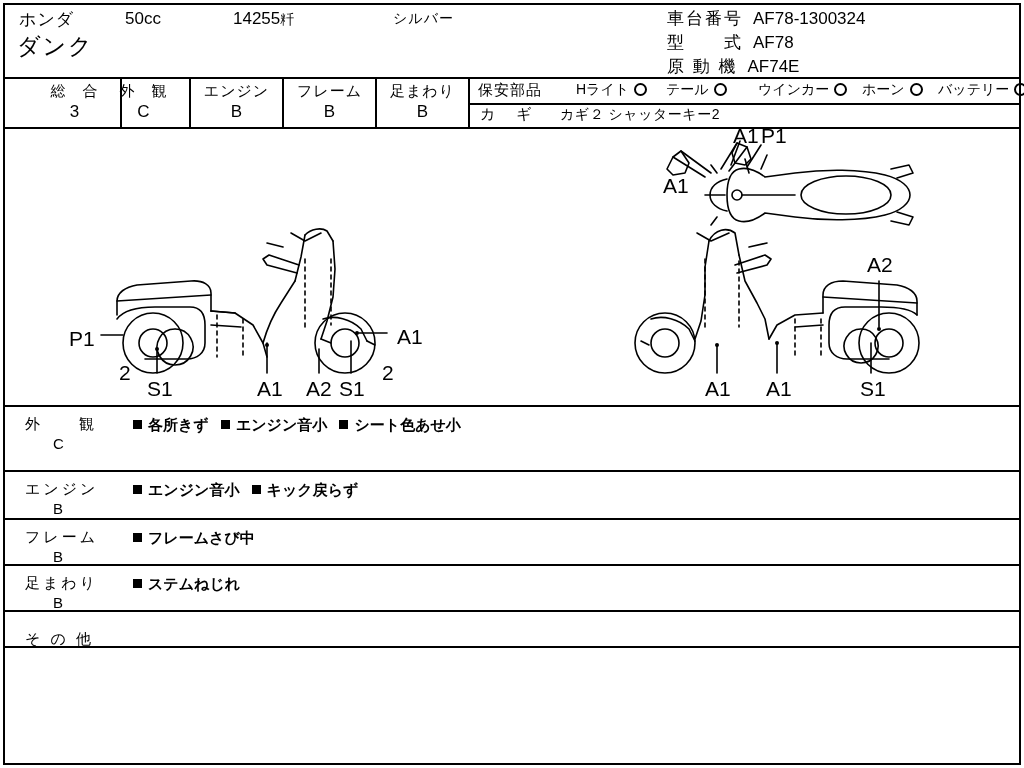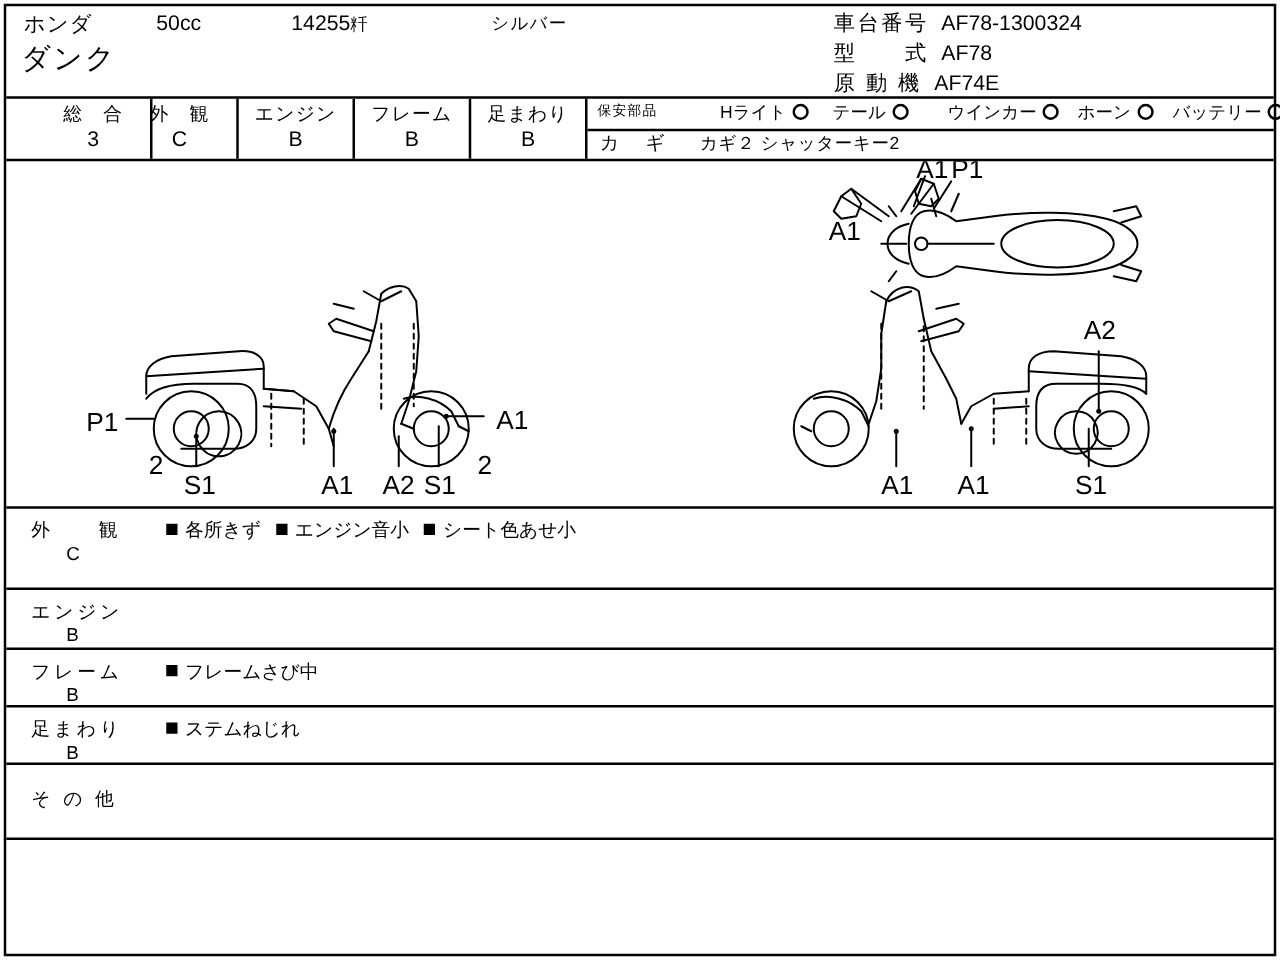--- a/index.html
+++ b/index.html
@@ -121,21 +121,21 @@
   .safety-row1 {
     position: absolute;
     top: 2px; left: 0; right: 0;
     height: 24px;
     border-bottom: 2px solid #000;
     box-sizing: border-box;
   }
   .safety-row1 .sl {
     position: absolute;
     left: 8px; top: 0;
-    font-size: 11px;
+    font-size: 15px;
     letter-spacing: 1px;
   }
   .sitem {
     position: absolute;
     top: 0;
     font-size: 14px;
     white-space: nowrap;
   }
   .sitem .oicon {
     display: inline-block;
@@ -203,33 +203,33 @@
     left: 48px; top: 28px;
     font-size: 15px;
   }
   .cond-row .citems {
     position: absolute;
     left: 128px; top: 8px;
     right: 6px;
     font-size: 15px;
     line-height: 20px;
   }
-  .citem { white-space: nowrap; display: inline-block; margin-right: 8px;}
+  .citem { white-space: nowrap; display: inline-block; margin-right: 8px; font-weight: bold;}
   .citem .sq {
     display: inline-block;
     width: 9px; height: 9px;
     background: #000;
     margin-right: 6px;
     vertical-align: 1px;
   }
   .r-appearance { height: 65px; }
   .r-engine { height: 48px; }
   .r-frame { height: 46px; }
   .r-suspension { height: 46px; }
-  .r-other { height: 60px; }
+  .r-other { height: 36px; }
   .r-other .cl { top: 18px; }
 </style>
 </head>
 <body>
 
 <div class="sheet">
 
   <div class="header">
     <div class="hdr-left">
       <div class="maker">ホンダ</div>
@@ -438,20 +438,24 @@
     <div class="citems">
       <span class="citem"><span class="sq"></span><span>各所きず</span></span>
       <span class="citem"><span class="sq"></span><span>エンジン音小</span></span>
       <span class="citem"><span class="sq"></span><span>シート色あせ小</span></span>
     </div>
   </div>
 
   <div class="cond-row r-engine">
     <div class="cl">エンジン</div>
     <div class="cg">B</div>
+    <div class="citems">
+      <span class="citem"><span class="sq"></span><span>エンジン音小</span></span>
+      <span class="citem"><span class="sq"></span><span>キック戻らず</span></span>
+    </div>
   </div>
 
   <div class="cond-row r-frame">
     <div class="cl">フレーム</div>
     <div class="cg">B</div>
     <div class="citems">
       <span class="citem"><span class="sq"></span><span>フレームさび中</span></span>
     </div>
   </div>
 

